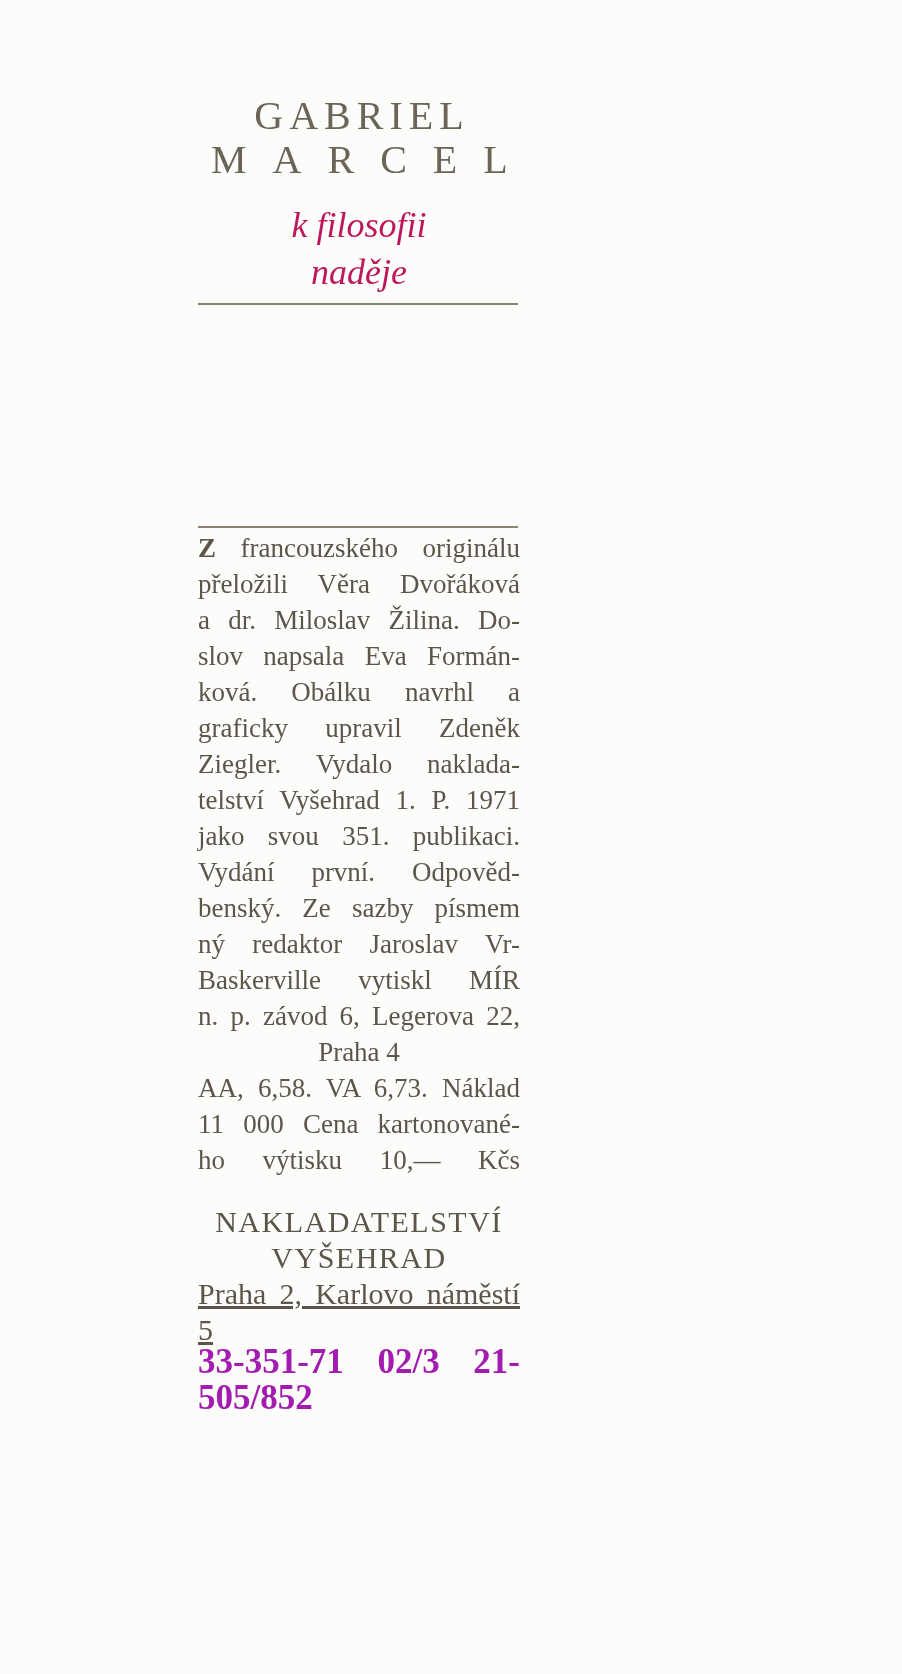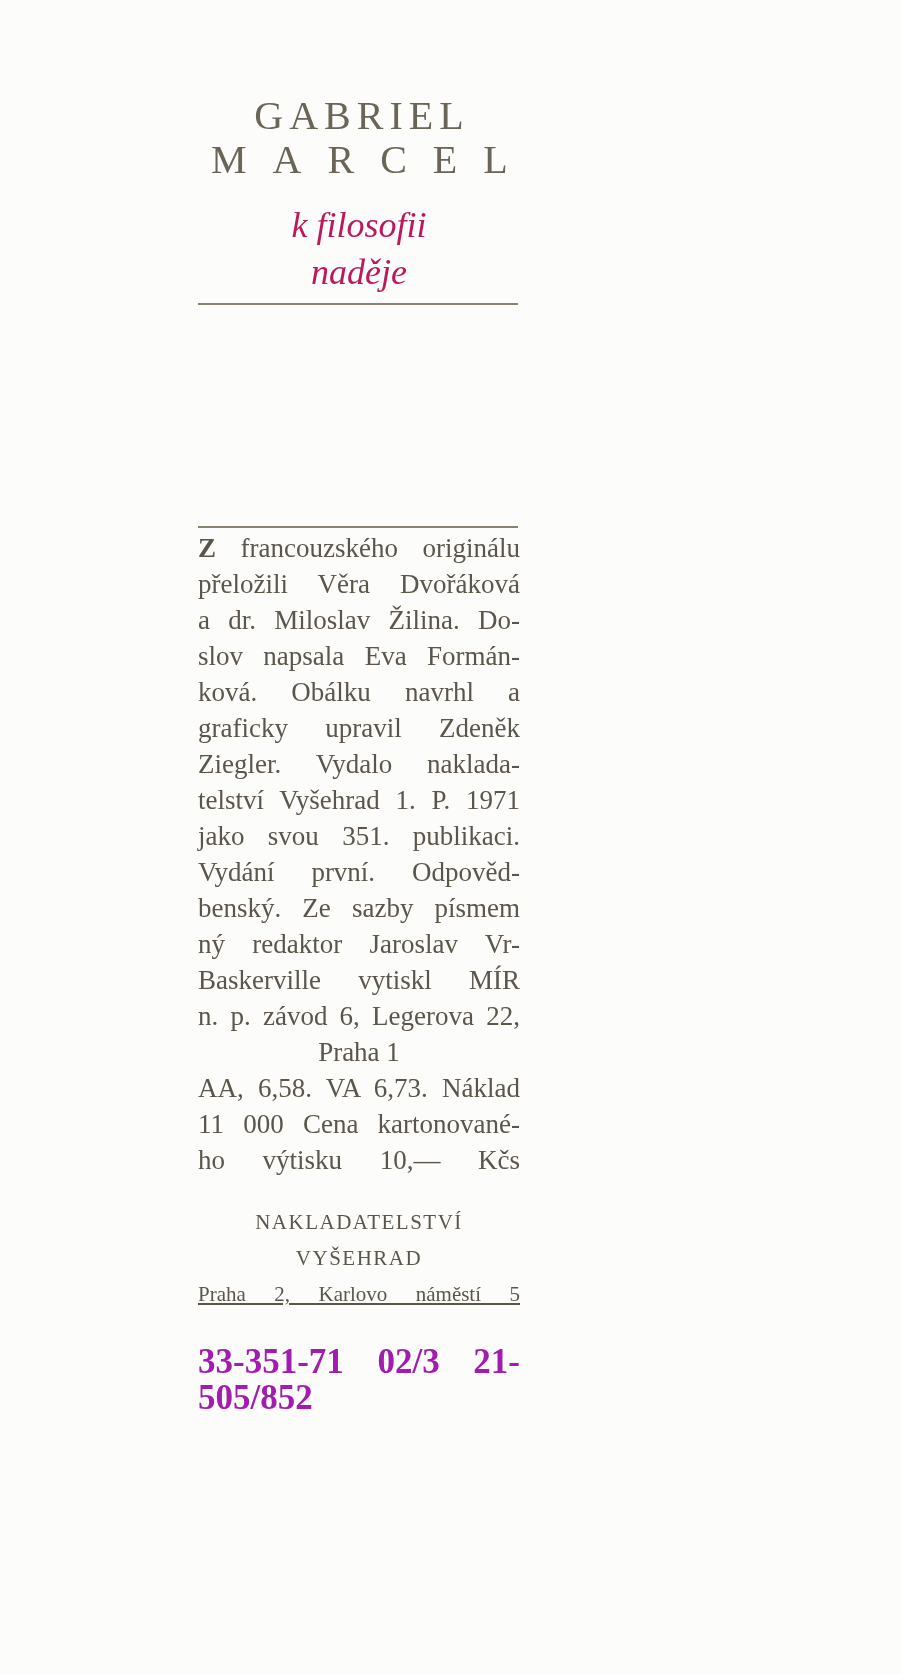--- a/index.html
+++ b/index.html
@@ -73,21 +73,21 @@
     text-align: center;
   }
   .lead::first-letter {
     font-weight: 700;
   }
   
   .publisher {
     position: absolute;
     top: 1204px;
     width: 100%;
-    font-size: 21px;
+    font-size: 30px;
     line-height: 36px;
   }
   .pub-name {
     text-align: center;
     letter-spacing: 1.5px;
   }
   .pub-address {
     text-align: justify;
     text-align-last: justify;
     text-decoration: underline;
@@ -128,21 +128,21 @@
       <div class="jline">ková. Obálku navrhl a</div>
       <div class="jline">graficky upravil Zdeněk</div>
       <div class="jline">Ziegler. Vydalo naklada-</div>
       <div class="jline">telství Vyšehrad 1. P. 1971</div>
       <div class="jline">jako svou 351. publikaci.</div>
       <div class="jline">Vydání první. Odpověd-</div>
       <div class="jline">benský. Ze sazby písmem</div>
       <div class="jline">ný redaktor Jaroslav Vr-</div>
       <div class="jline">Baskerville vytiskl MÍR</div>
       <div class="jline">n. p. závod 6, Legerova 22,</div>
-      <div class="cline">Praha 1</div>
+      <div class="cline">Praha 4</div>
       <div class="jline">AA, 6,58. VA 6,73. Náklad</div>
       <div class="jline">11 000 Cena kartonované-</div>
       <div class="jline">ho výtisku 10,— Kčs</div>
     </div>
 
     <div class="publisher">
       <div class="pub-name">NAKLADATELSTVÍ</div>
       <div class="pub-name">VYŠEHRAD</div>
       <div class="pub-address">Praha 2, Karlovo náměstí 5</div>
     </div>

